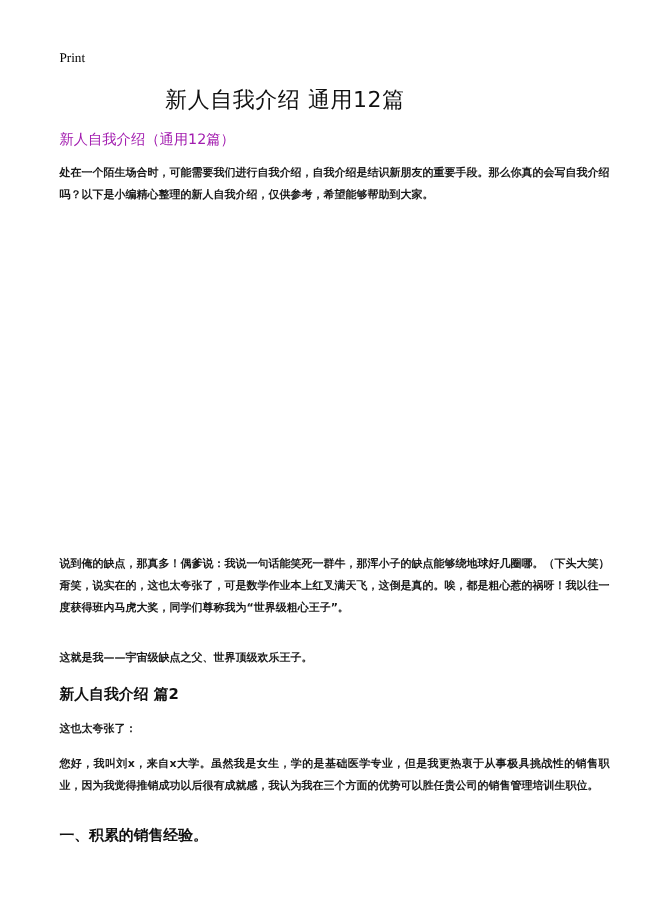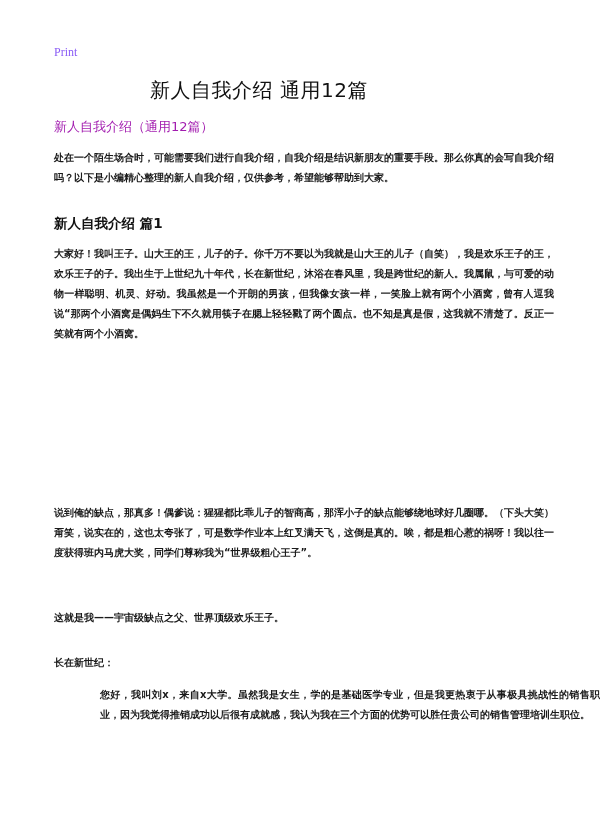--- a/index.html
+++ b/index.html
@@ -21,21 +21,21 @@
       top: 0;
       width: 600px;
       height: 828px;
     }
     .print-label {
       position: absolute;
       left: 54px;
       top: 45px;
       font-family: "Liberation Serif", serif;
       font-size: 12px;
-      color: #8b5cf6;
+      color: #000000;
     }
     .doc-title {
       position: absolute;
       left: 0;
       width: 518px;
       top: 77px;
       text-align: center;
       font-size: 20px;
       font-weight: normal;
       letter-spacing: 0.5px;
@@ -76,38 +76,36 @@
   <div class="print-label">Print</div>
 
   <div class="doc-title">新人自我介绍 通用12篇</div>
 
   <div class="subtitle">新人自我介绍（通用12篇）</div>
 
   <div class="content" style="top:148px;">
     <p class="para">处在一个陌生场合时，可能需要我们进行自我介绍，自我介绍是结识新朋友的重要手段。那么你真的会写自我介绍吗？以下是小编精心整理的新人自我介绍，仅供参考，希望能够帮助到大家。</p>
   </div>
 
-  <div class="content heading" style="top:213px;">新人自我介绍 篇1</div>
 
-  <div class="content" style="top:244px;">
-    <p class="para">大家好！我叫王子。山大王的王，儿子的子。你千万不要以为我就是山大王的儿子（自笑），我是欢乐王子的王，欢乐王子的子。我出生于上世纪九十年代，长在新世纪，沐浴在春风里，我是跨世纪的新人。我属鼠，与可爱的动物一样聪明、机灵、好动。我虽然是一个开朗的男孩，但我像女孩一样，一笑脸上就有两个小酒窝，曾有人逗我说“那两个小酒窝是偶妈生下不久就用筷子在腮上轻轻戳了两个圆点。也不知是真是假，这我就不清楚了。反正一笑就有两个小酒窝。</p>
-  </div>
 
 
   <div class="content" style="top:503px;">
-    <p class="para">说到俺的缺点，那真多！偶爹说：猩猩都比乖儿子的智商高，那浑小子的缺点能够绕地球好几圈哪。（下头大笑）甭笑，说实在的，这也太夸张了，可是数学作业本上红叉满天飞，这倒是真的。唉，都是粗心惹的祸呀！我以往一度获得班内马虎大奖，同学们尊称我为“世界级粗心王子”。</p>
+    <p class="para">说到俺的缺点，那真多！偶爹说：我说一句话能笑死一群牛，那浑小子的缺点能够绕地球好几圈哪。（下头大笑）甭笑，说实在的，这也太夸张了，可是数学作业本上红叉满天飞，这倒是真的。唉，都是粗心惹的祸呀！我以往一度获得班内马虎大奖，同学们尊称我为“世界级粗心王子”。</p>
   </div>
 
-  <div class="content" style="top:589px;margin-top:19px;">
+  <div class="content" style="top:589px;">
     <p class="para">这就是我——宇宙级缺点之父、世界顶级欢乐王子。</p>
   </div>
 
+  <div class="content heading" style="top:621px;">新人自我介绍 篇2</div>
 
   <div class="content" style="top:653px;">
-    <p class="para">长在新世纪：</p>
+    <p class="para">这也太夸张了：</p>
   </div>
 
-  <div class="content" style="top:685px;margin-left:46px;">
+  <div class="content" style="top:685px;">
     <p class="para">您好，我叫刘x，来自x大学。虽然我是女生，学的是基础医学专业，但是我更热衷于从事极具挑战性的销售职业，因为我觉得推销成功以后很有成就感，我认为我在三个方面的优势可以胜任贵公司的销售管理培训生职位。</p>
   </div>
 
+  <div class="content heading" style="top:750px;">一、积累的销售经验。</div>
 
 </div>
 
 </body></html>

